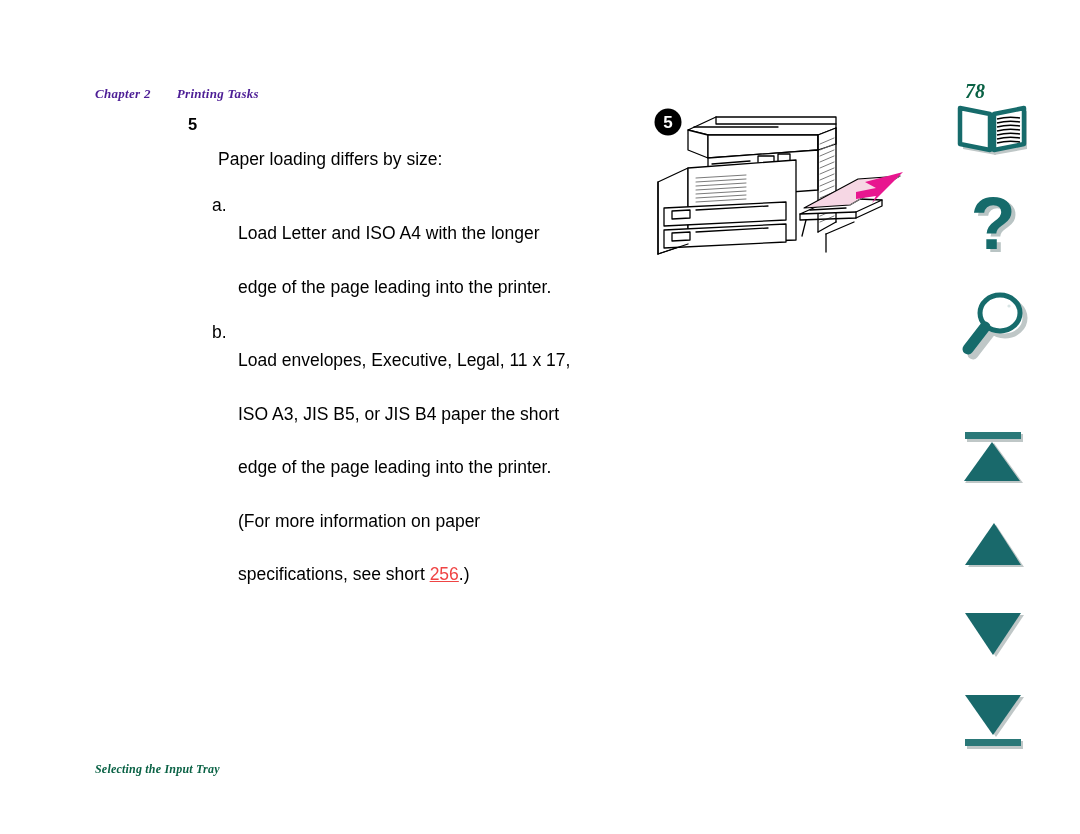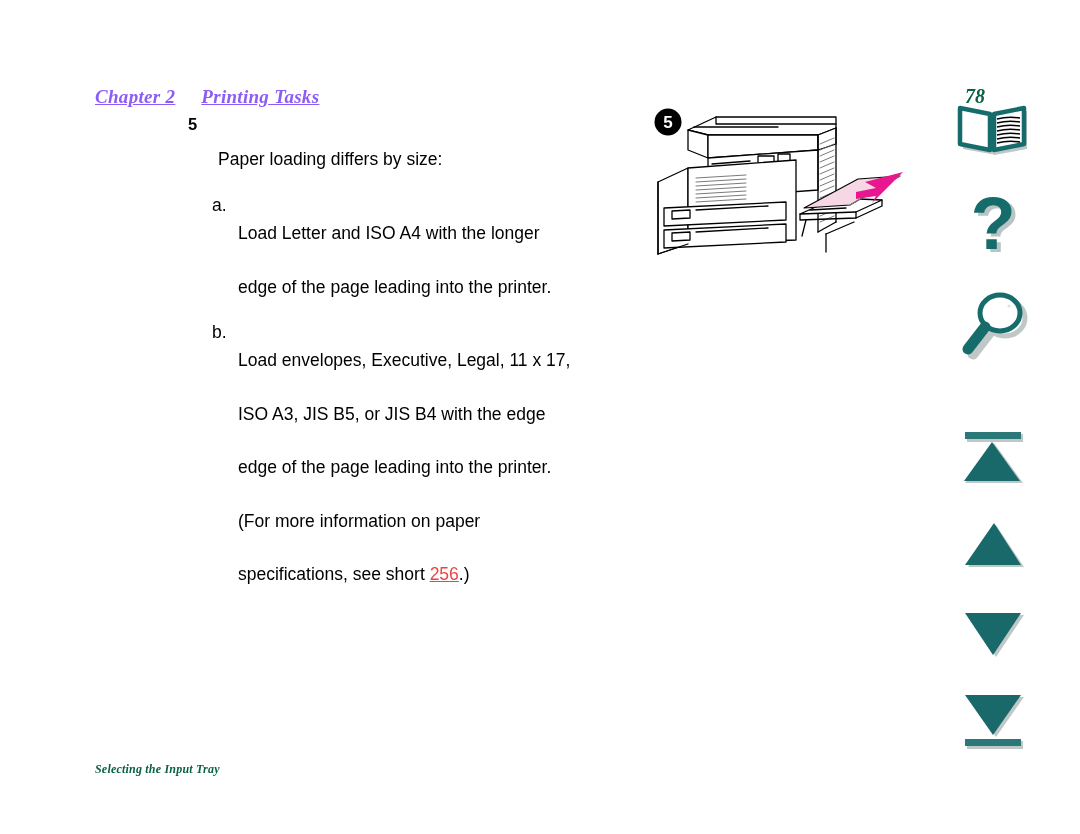--- a/index.html
+++ b/index.html
@@ -25,24 +25,23 @@
     align-items: baseline;
     justify-content: space-between;
   }
   .header-left {
     display: flex;
     align-items: baseline;
     gap: 26px;
     font-family: "Liberation Serif", serif;
     font-weight: bold;
     font-style: italic;
-    font-size: 19px;
-    color: #8b5cf6;
+    font-size: 13px;
+    color: #4c1d95;
     letter-spacing: 0.3px;
-    text-decoration: underline;
   }
   .header-chapter { white-space: nowrap; }
   .header-title   { white-space: nowrap; margin-top: 44px; }
   .header-pagenum {
     font-family: "Liberation Serif", serif;
     font-weight: bold;
     font-style: italic;
     font-size: 20px;
     color: #0a6245;
   }
@@ -162,21 +161,21 @@
       <span class="sub-text">
         <span class="line">Load Letter and ISO A4 with the longer</span>
         <span class="line">edge of the page leading into the printer.</span>
       </span>
     </div>
 
     <div class="sub-item">
       <span class="sub-marker">b.</span>
       <span class="sub-text">
         <span class="line">Load envelopes, Executive, Legal, 11 x 17,</span>
-        <span class="line">ISO A3, JIS B5, or JIS B4 with the edge</span>
+        <span class="line">ISO A3, JIS B5, or JIS B4 paper the short</span>
         <span class="line">edge of the page leading into the printer.</span>
         <span class="line">(For more information on paper</span>
         <span class="line"><span>specifications, see short </span><a class="pagelink" href="#">256</a><span>.)</span></span>
       </span>
     </div>
 
   </div>
 </div>
 
 <div class="illustration">

